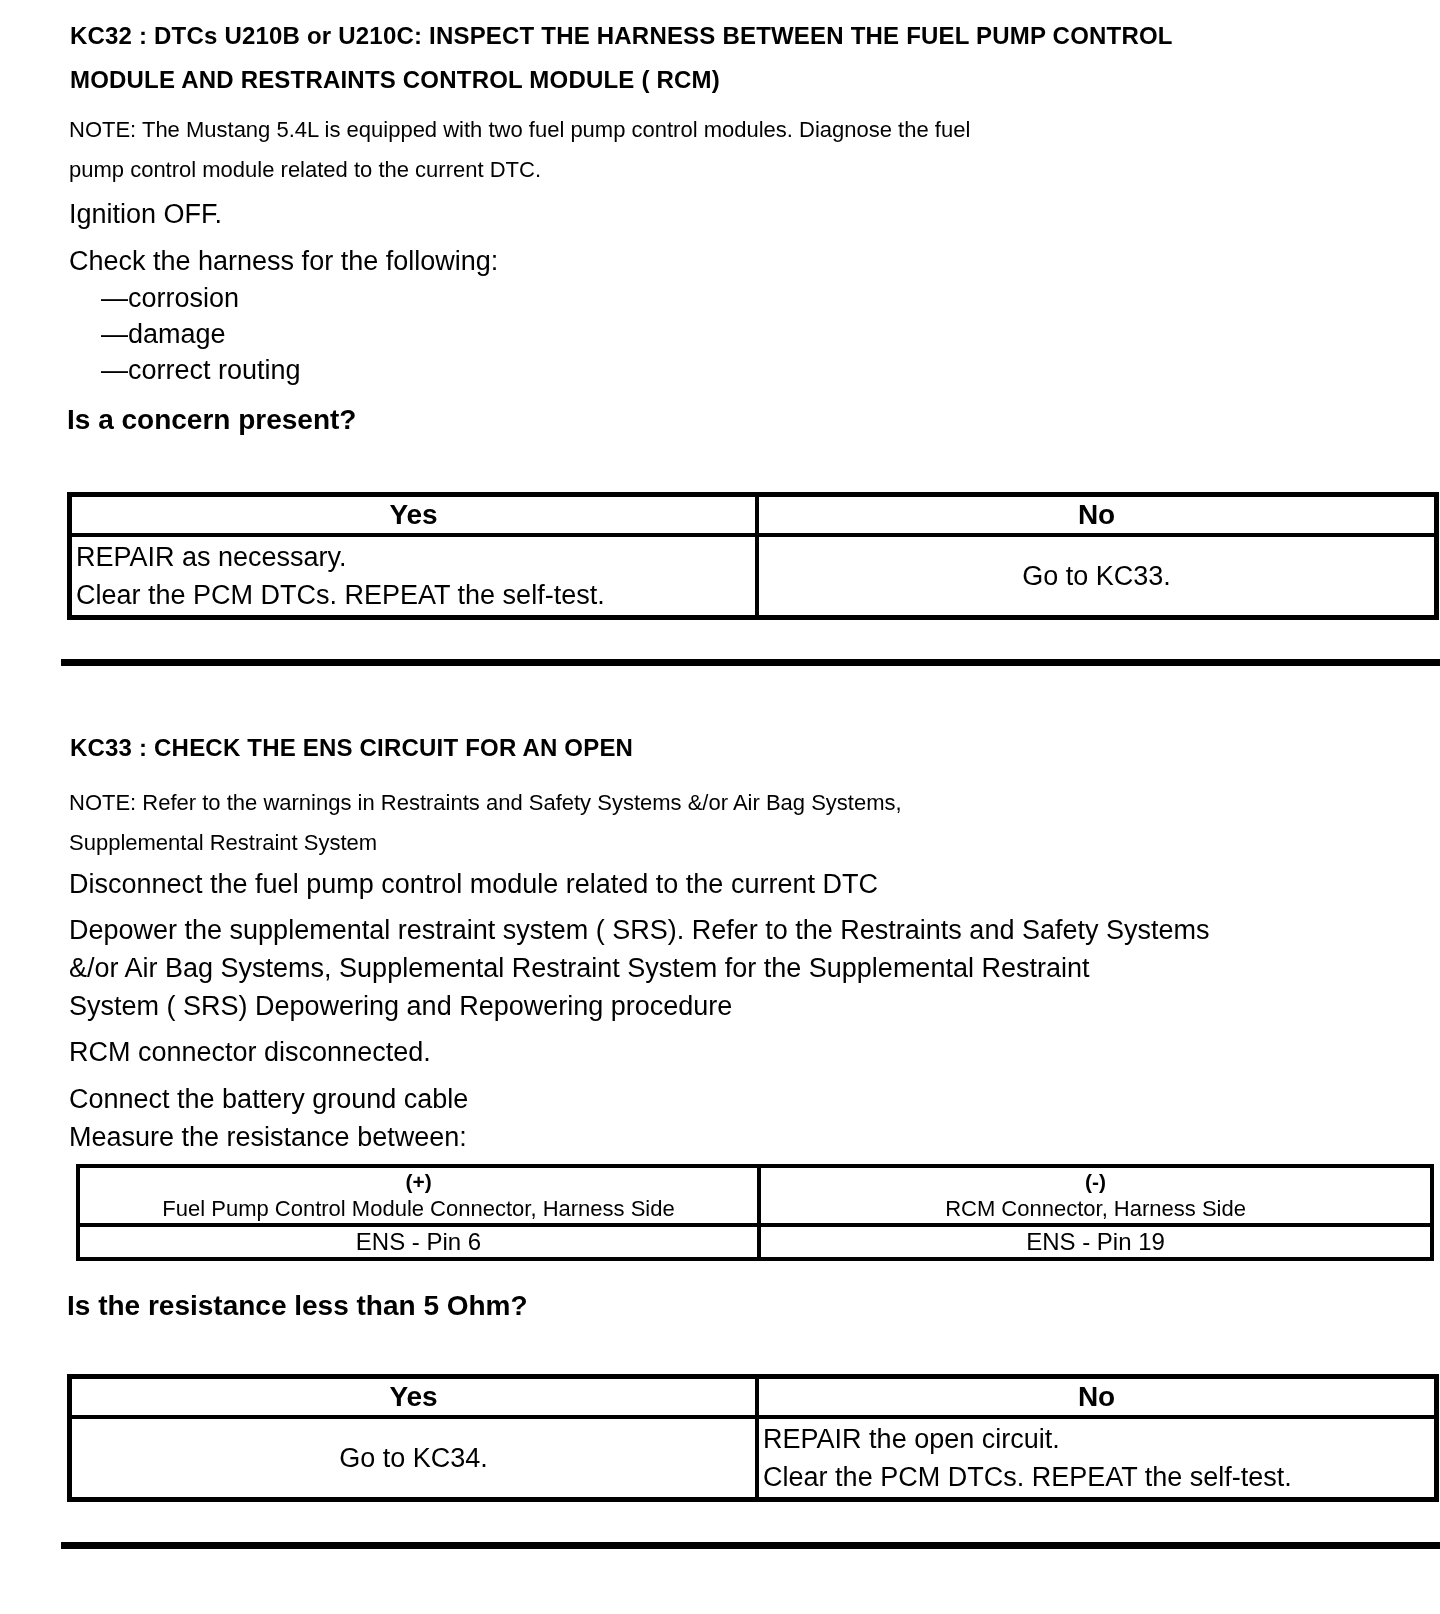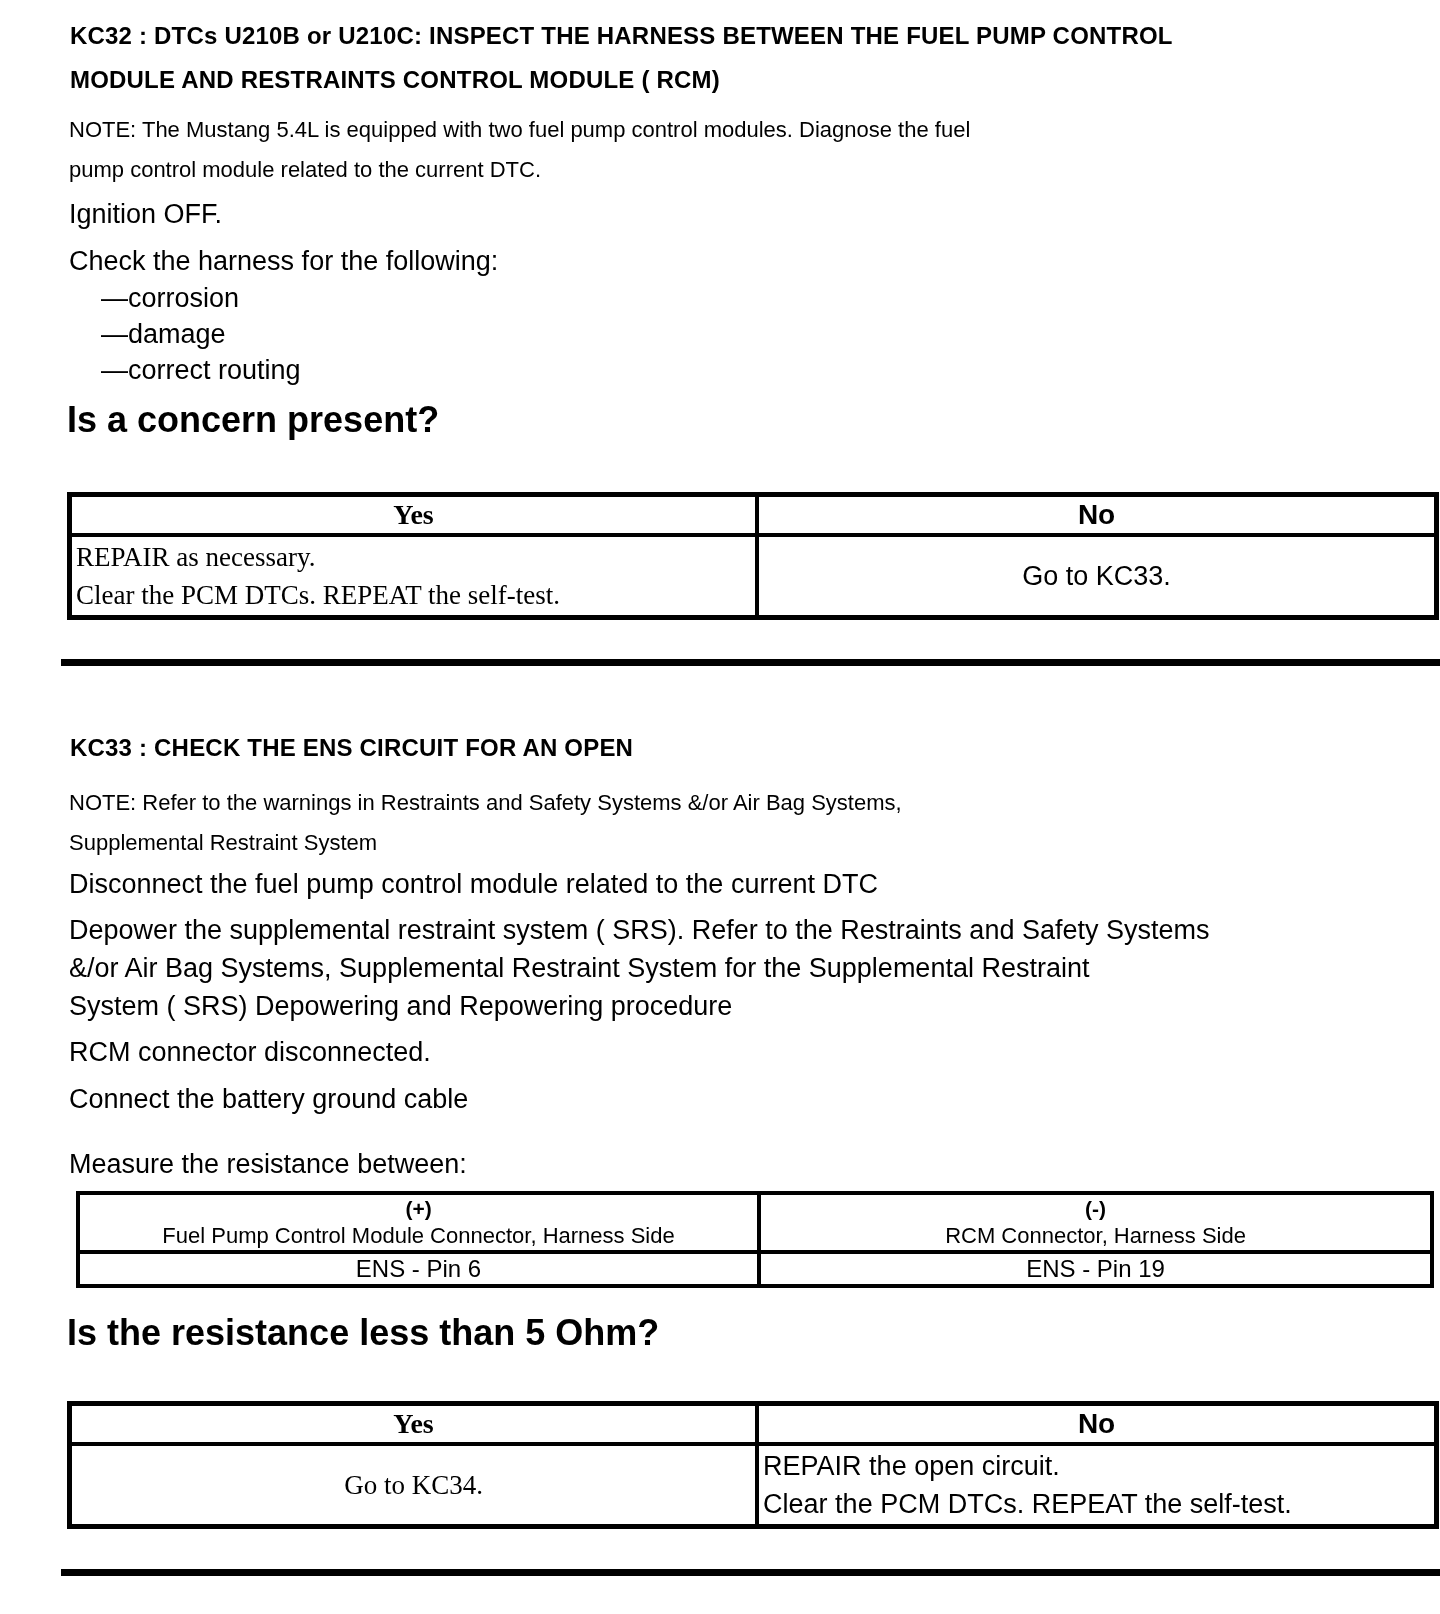--- a/index.html
+++ b/index.html
@@ -25,21 +25,21 @@
   .body-p { margin-left: 25px; font-size: 27px; line-height: 38px; }
   .body-p .line { display: block; white-space: nowrap; }
   .note-p { margin-left: 25px; font-size: 22px; }
   .note-p .line { display: block; white-space: nowrap; line-height: 40px; }
 
   .dash-list { margin-left: 57px; font-size: 27px; }
   .dash-list .list-item { line-height: 36px; white-space: nowrap; }
 
   .question {
     margin-left: 23px;
-    font-size: 36px;
+    font-size: 28px;
     font-weight: bold;
     line-height: 40px;
     white-space: nowrap;
   }
 
   
   table.decision {
     border-collapse: collapse;
     table-layout: fixed;
     margin-left: 23px;
@@ -53,21 +53,21 @@
     line-height: 30px;
     padding: 3px 0 3px 0;
     border-bottom: 4px solid #000;
   }
   table.decision td {
     font-size: 27px;
     line-height: 38px;
     height: 80px;
     padding: 1px 4px;
   }
-  table.decision .col-left { width: 50.3%; border-right: 4px solid #000; font-family: Liberation Serif, serif; }
+  table.decision .col-left { width: 50.3%; border-right: 4px solid #000; }
   td.cell-lines { text-align: left; vertical-align: middle; }
   td.cell-lines .line { display: block; white-space: nowrap; }
   td.cell-center { text-align: center; vertical-align: middle; }
 
   
   table.measure {
     border-collapse: collapse;
     table-layout: fixed;
     margin-left: 32px;
     width: 1358px;
@@ -105,21 +105,21 @@
   .m-check      { margin-top: 9px; }
   .m-question1  { margin-top: 12px; }
   .m-table1     { margin-top: 52px; }
   .m-rule1      { margin-top: 39px; }
   .m-kc33head   { margin-top: 64px; }
   .m-note2      { margin-top: 17px; }
   .m-disconnect { margin-top: 2px; }
   .m-depower    { margin-top: 8px; }
   .m-rcm        { margin-top: 8px; }
   .m-connect    { margin-top: 9px; }
-  .m-measure    { margin-top: 27px; }
+  .m-measure    { }
   .m-table2     { margin-top: 8px; }
   .m-question2  { margin-top: 25px; }
   .m-table3     { margin-top: 48px; }
   .m-rule2      { margin-top: 40px; }
 </style>
 </head>
 <body>
 
 <div class="page">
 

